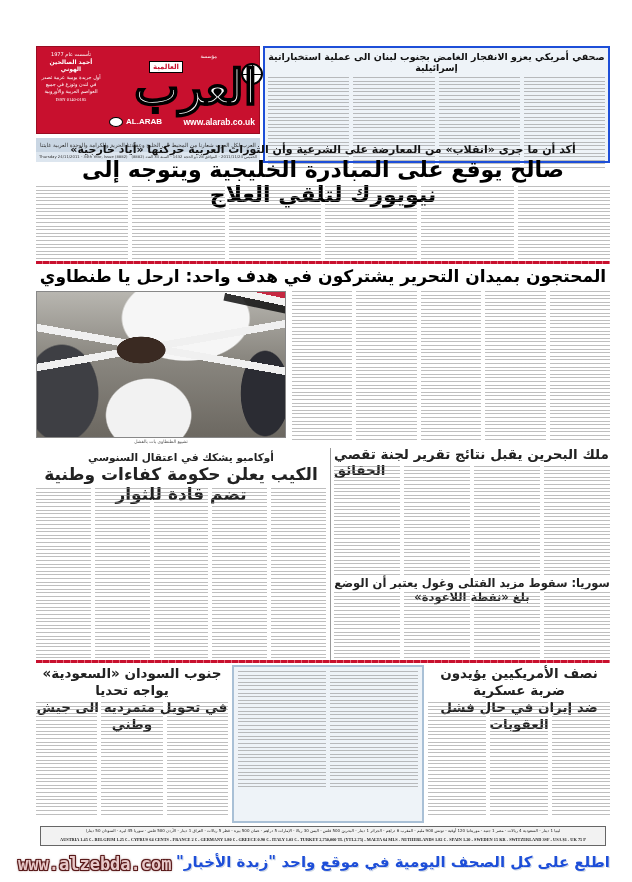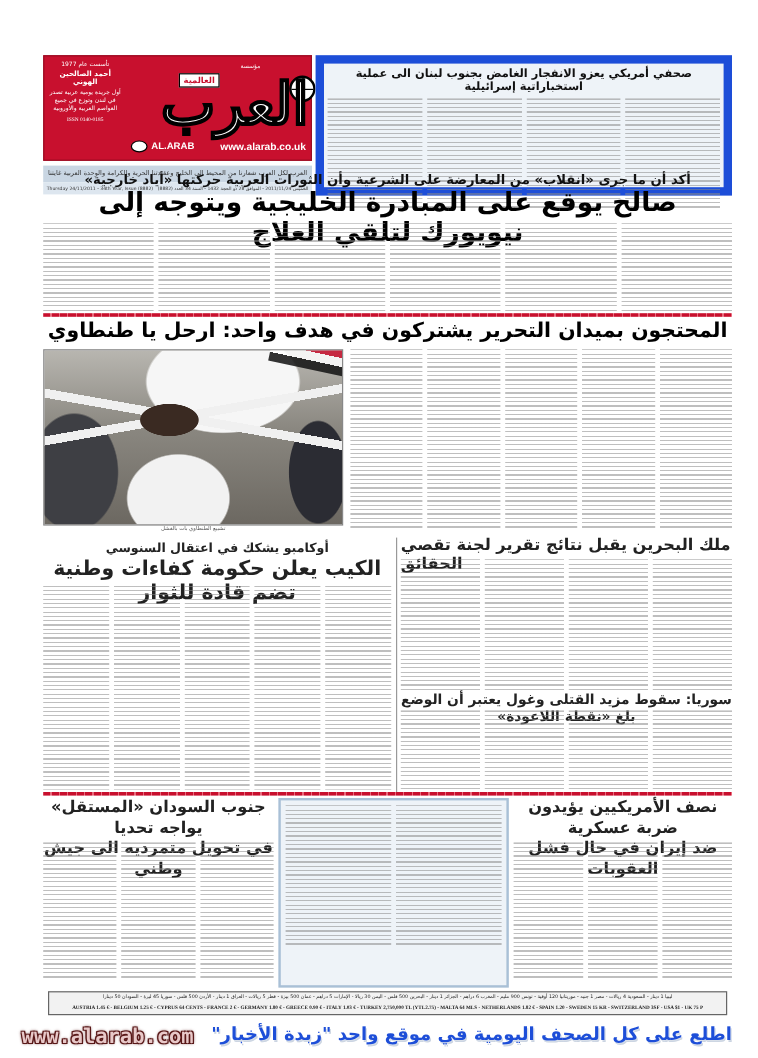--- a/index.html
+++ b/index.html
@@ -25,21 +25,21 @@
   .alarab-latin { position: absolute; left: 2px; bottom: 0; font-size: 8px; font-weight: bold; color: #fff; font-family: "Liberation Sans", sans-serif; }
   .alarab-latin::before { content: ""; display: inline-block; width: 12px; height: 8px; background:#fff; border-radius:50%; margin-right:3px; vertical-align: middle; border:1px solid #000;}
   .website { position: absolute; right: 2px; bottom: 0; font-size: 8.5px; font-weight: bold; color: #fff; font-family: "Liberation Sans", sans-serif; }
 
   .slogan-bar { position: absolute; left: 0; top: 92px; width: 224px; height: 14px; background: #c9d6e3; direction: rtl; text-align: center; font-size: 5.5px; line-height: 14px; color: #333; }
   .date-bar { position: absolute; left: 0; top: 106px; width: 224px; height: 10px; background: #dde6ef; font-size: 3.8px; line-height: 10px; color: #333; padding: 0 3px; }
   .date-bar .en { float: left; }
   .date-bar .ar { float: right; direction: rtl; }
 
   
-  .topbox { position: absolute; left: 227px; top: 0; width: 347px; height: 117px; background: #eef3f8; border: 7px solid #1d4ed8; padding: 3px; }
+  .topbox { position: absolute; left: 227px; top: 0; width: 347px; height: 117px; background: #eef3f8; border: 2px solid #1d4ed8; padding: 3px; }
   .topbox .hl { direction: rtl; text-align: center; font-weight: bold; font-size: 9.5px; color: #111; margin-bottom: 4px; }
 
   
   .cols { display: flex; flex-direction: row-reverse; gap: 4px; }
   .col { flex: 1; }
   .lines { background: repeating-linear-gradient(to bottom, #8a8a8a 0px, #8a8a8a 1px, transparent 1px, transparent 3.6px); opacity: .55; }
 
   .kicker { position: absolute; left: 0; width: 574px; text-align: center; direction: rtl; font-weight: bold; color: #111; }
   .k1 { top: 90px; font-size: 11px; }
   .k1 { top: 97px; }
@@ -203,31 +203,31 @@
   </div>
 
   <div class="box-qaeda">
     <div class="cols" style="height:118px">
       <div class="col lines"></div>
       <div class="col lines"></div>
     </div>
   </div>
 
   <div class="hl-sudan">
-    <div>جنوب السودان «المستقل» يواجه تحديا</div>
+    <div>جنوب السودان «السعودية» يواجه تحديا</div>
     <div>في تحويل متمرديه الى جيش وطني</div>
   </div>
   <div class="sudan-text cols">
     <div class="col lines"></div>
     <div class="col lines"></div>
     <div class="col lines"></div>
   </div>
 
   <div class="prices">
     <div class="ar">ليبيا 1 دينار - السعودية 4 ريالات - مصر 1 جنيه - موريتانيا 120 أوقية - تونس 900 مليم - المغرب 6 دراهم - الجزائر 1 دينار - البحرين 500 فلس - اليمن 30 ريالا - الإمارات 5 دراهم - عمان 500 بيزة - قطر 5 ريالات - العراق 1 دينار - الأردن 500 فلس - سوريا 45 ليرة - السودان 50 دينارا</div>
     <div class="en">AUSTRIA 1.45 € - BELGIUM 1.25 € - CYPRUS 64 CENTS - FRANCE 2 € - GERMANY 1.80 € - GREECE 0.90 € - ITALY 1.03 € - TURKEY 2,750,000 TL (YTL2.75) - MALTA 64 MLS - NETHERLANDS 1.82 € - SPAIN 1.20 - SWEDEN 15 KR - SWITZERLAND 3SF - USA $1 - UK 75 P</div>
   </div>
 </div>
 
 <div class="promo">
-  <span class="promo-url">www.alarab.com</span>
+  <span class="promo-url">www.alzebda.com</span>
   <span class="promo-text">اطلع على كل الصحف اليومية في موقع واحد "زبدة الأخبار"</span>
 </div>
 
 </body></html>

